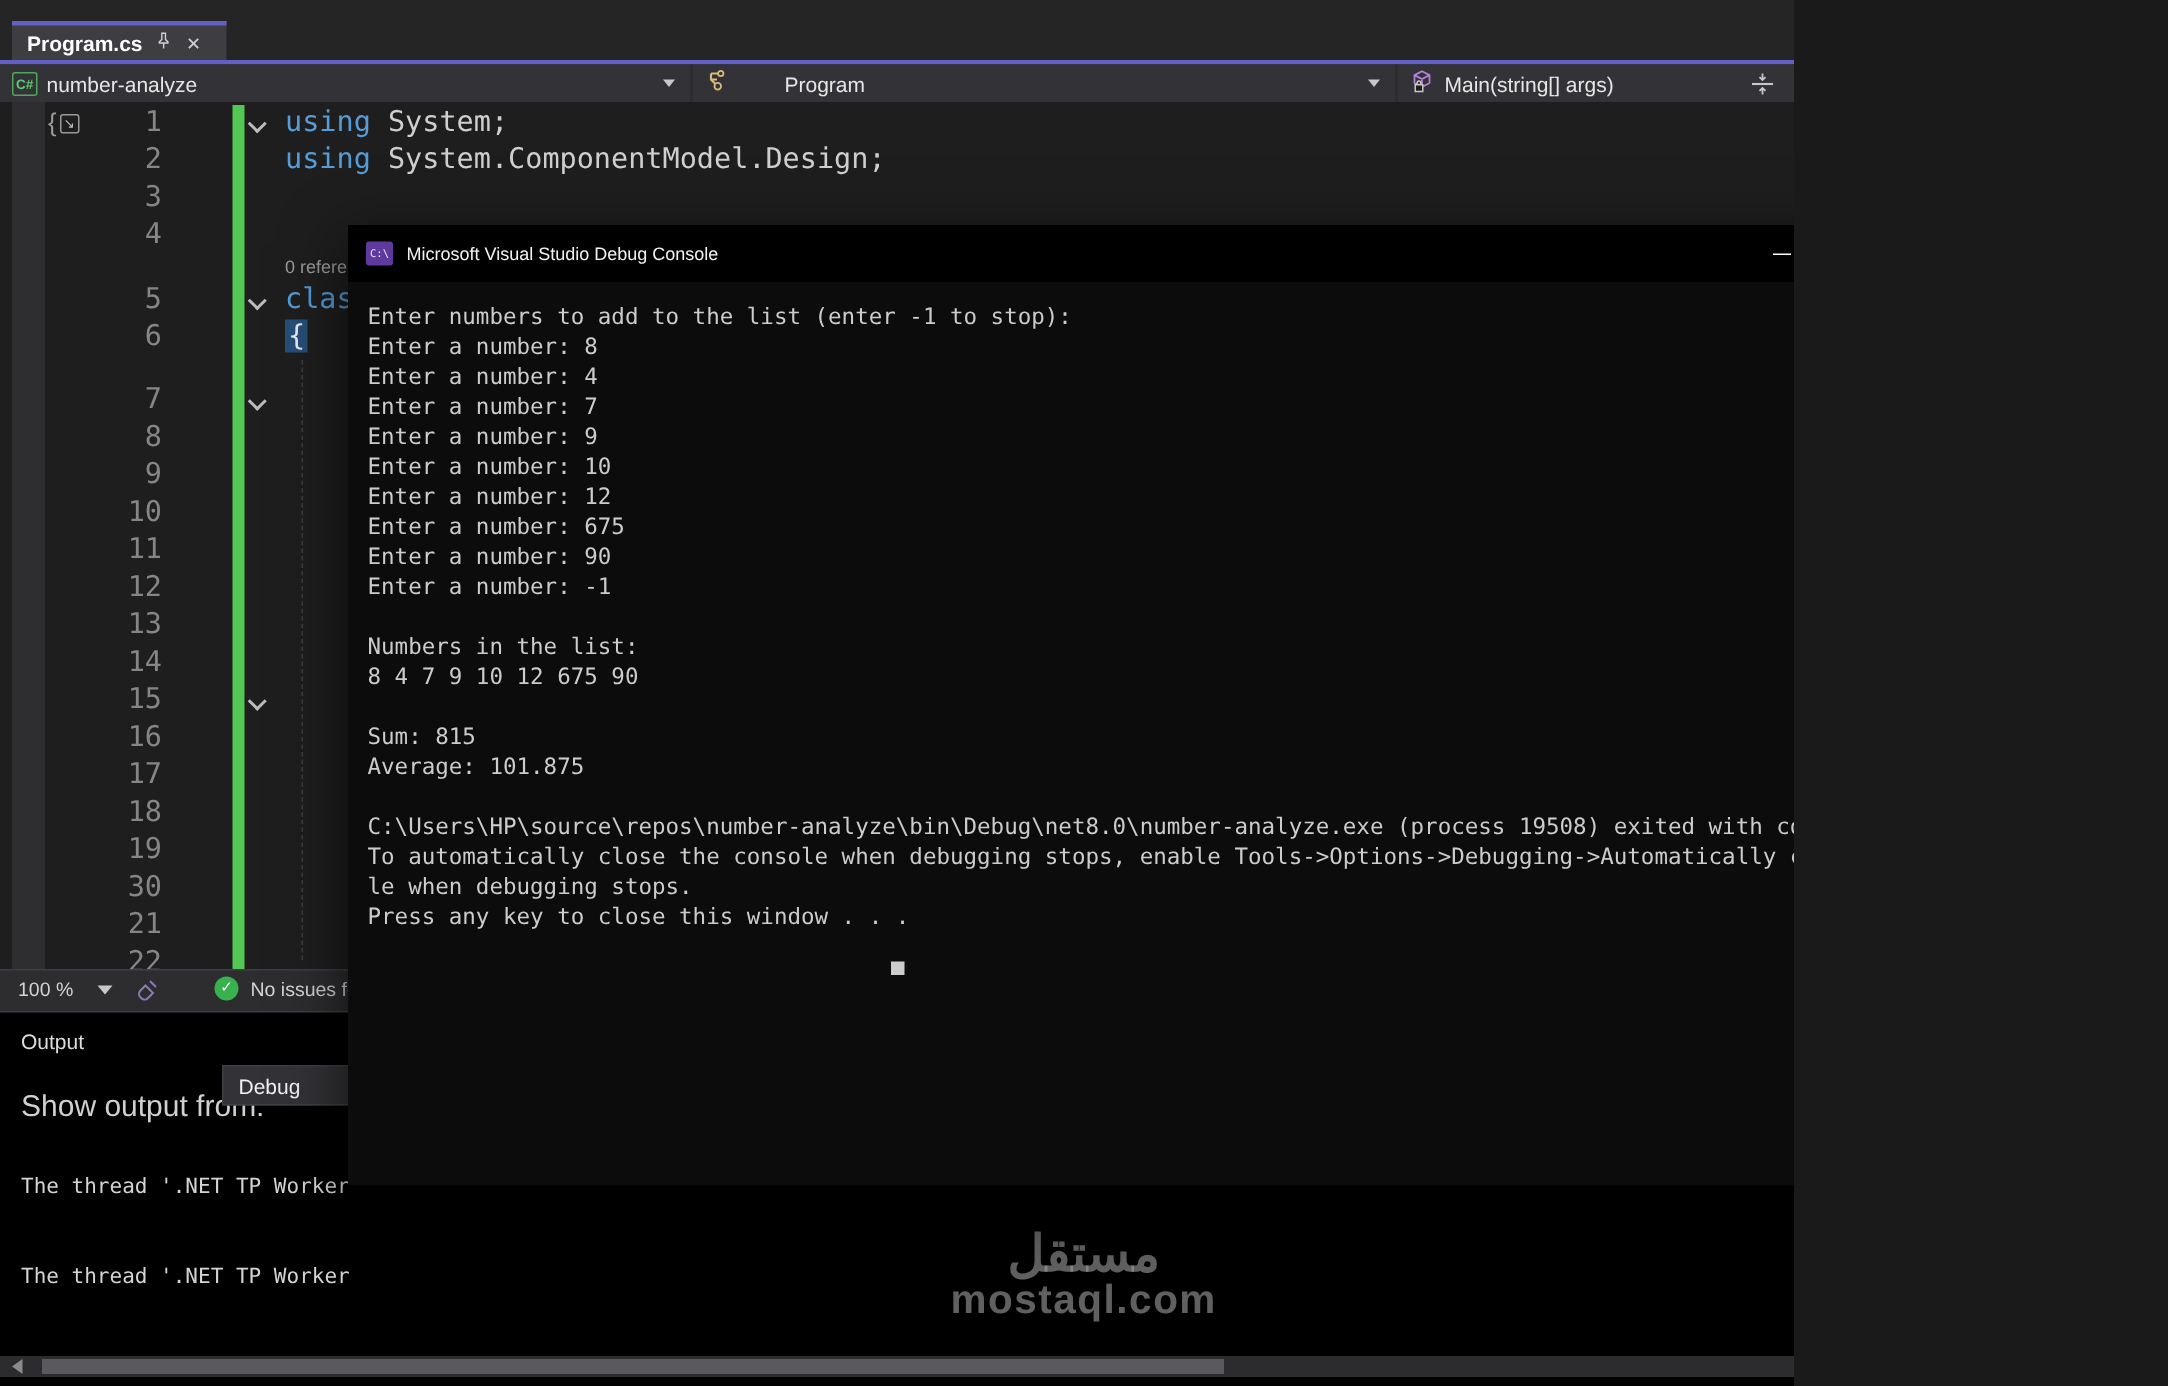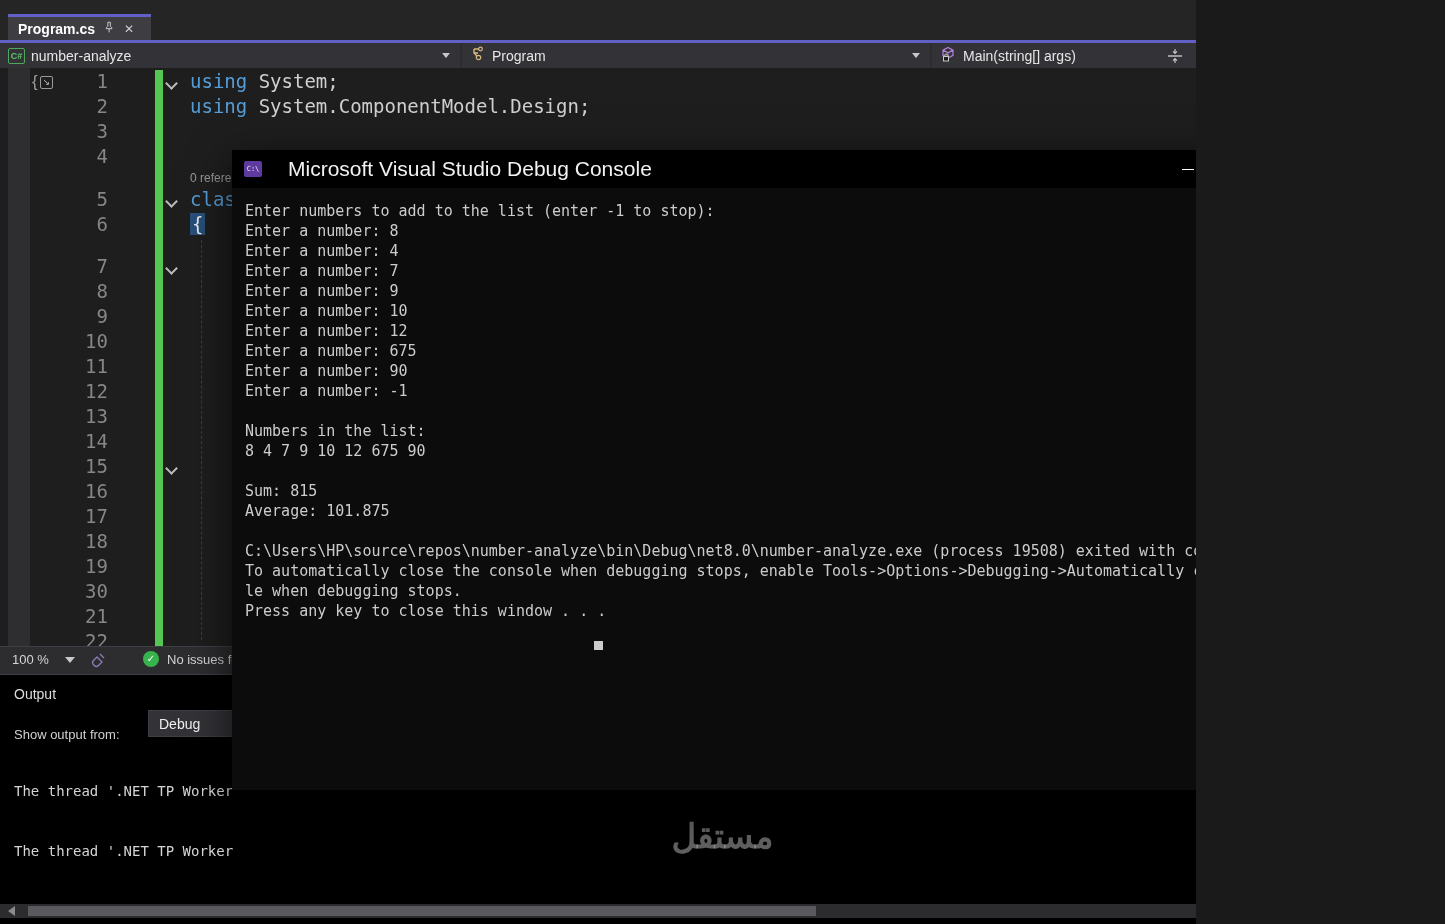--- a/index.html
+++ b/index.html
@@ -67,40 +67,40 @@
   .check-circle { width:16px; height:16px; border-radius:50%; background:#37b24d; color:#fff; font-size:10px; line-height:16px; text-align:center; }
   .eol-btn { position:absolute; top:3px; height:22px; background:#35353a; color:#d8d8d8; font-size:12.5px; display:flex; align-items:center; justify-content:center; }
   .spc { left:1337px; width:40px;margin-top:33px; }
   .crlf { left:1383px; width:50px; }
   
   .output-panel { position:absolute; left:0; top:674px; width:1445px; height:250px; background:#000000; border-top:1px solid #3f3f46; z-index:1; }
   .output-title { position:absolute; left:14px; top:11px; color:#dcdcdc; font-size:14px; }
   .output-head-icons { position:absolute; right:16px; top:12px; display:flex; gap:18px; align-items:center; color:#c8c8c8; }
   .pin-icon svg { display:block; }
   .xsmall { font-size:13px; line-height:1; color:#c8c8c8; }
-  .show-from-label { position:absolute; left:14px; top:52px; color:#d0d0d0; font-size:13px; }
+  .show-from-label { position:absolute; left:14px; top:52px; color:#d0d0d0; font-size:20px; }
   .debug-combo { position:absolute; left:148px; top:35px; width:240px; height:27px; background:#333337; border:1px solid #3f3f46; color:#f0f0f0; font-size:14px; display:flex; align-items:center; padding-left:10px; }
   .output-text { position:absolute; left:0; top:66px; width:1430px; padding-left:14px; font-family:"DejaVu Sans Mono", monospace; font-size:14px; line-height:20px; color:#d4d4d4; white-space:pre; overflow:hidden; }
   .out-vscroll { position:absolute; right:0; top:66px; width:14px; height:160px; }
   .out-vscroll .arrow-up { position:absolute; left:2px; top:6px; width:0; height:0; border-left:6px solid transparent; border-right:6px solid transparent; border-bottom:7px solid #5f5f64; }
   .out-thumb { position:absolute; left:2px; top:18px; width:10px; height:46px; background:#4d4d52; }
   .out-mark { position:absolute; left:1px; top:108px; width:12px; height:3px; background:#c0c0c0; }
   .hscroll { position:absolute; left:0; top:229px; width:1445px; height:14px; background:#2c2c2e; }
   .hscroll .arrow-l { position:absolute; left:8px; top:2px; width:0; height:0; border-top:5px solid transparent; border-bottom:5px solid transparent; border-right:7px solid #8a8a8a; }
   .hscroll .arrow-r { position:absolute; right:8px; top:2px; width:0; height:0; border-top:5px solid transparent; border-bottom:5px solid transparent; border-left:7px solid #8a8a8a; }
   .h-thumb { position:absolute; left:28px; top:2px; width:788px; height:10px; background:#5a5a5e; }
   
   .watermark { position:absolute; left:0; top:818px; width:1445px; text-align:center; z-index:5; pointer-events:none; color:rgba(160,160,160,0.6); }
   .watermark .ar { font-size:34px; font-weight:bold; line-height:1.1; }
   .watermark .en { font-size:27px; font-weight:bold; letter-spacing:1px; margin-top:-4px; }
   
   .console-win { position:absolute; left:232px; top:150px; width:1101px; height:640px; background:#0c0c0c; z-index:10; box-shadow:0 12px 40px rgba(0,0,0,0.7); }
   .console-titlebar { height:38px; background:#000000; display:flex; align-items:center; }
   .console-app-icon { margin-left:12px; width:18px; height:16px; background:#5e3a9e; border-radius:2px; color:#e8e8ff; font-family:"DejaVu Sans Mono", monospace; font-size:7px; line-height:16px; text-align:center; }
-  .console-title { margin-left:26px; color:#f2f2f2; font-size:21px; white-space:nowrap; }
+  .console-title { margin-left:9px; color:#f2f2f2; font-size:12px; white-space:nowrap; }
   .console-btns { margin-left:auto; display:flex; height:38px; }
   .cbtn { width:58px; height:38px; display:flex; align-items:center; justify-content:center; color:#ffffff; }
   .glyph-min { width:12px; border-top:1px solid #fff; display:block; }
   .glyph-max { width:11px; height:11px; border:1px solid #fff; display:block; }
   .glyph-x { font-size:14px; line-height:1; }
   .console-body { position:relative; height:602px; overflow:hidden; }
   .console-body pre { margin:10px; padding:3px 18px 0 3px; font-family:"DejaVu Sans Mono", monospace; font-size:15px; line-height:20px; color:#cccccc; }
   .console-cursor { position:absolute; left:362px; top:453px; width:9px; height:9px; background:#cccccc; }
   .console-vscroll { position:absolute; right:1px; top:40px; bottom:2px; width:15px; }
   .cv-chev { width:8px; height:8px; border-right:2px solid #6a6a6a; border-bottom:2px solid #6a6a6a; position:absolute; left:3px; }
@@ -130,21 +130,21 @@
     </div>
   </div>
   <div class="accent-line"></div>
 
   <div class="nav-bar">
     <div class="nav-combo" style="width:462px;">
       <span class="csharp-badge">C#</span>
       <span class="lbl">number-analyze</span>
       <span class="caret"></span>
     </div>
-    <div class="nav-combo" style="width:470px;">
+    <div class="nav-combo" style="width:470px;gap:31px;">
       <span>
         <svg width="16" height="16" viewBox="0 0 16 16">
             <path d="M4 3h5M4 3v4l3 3M4 7h4" stroke="#d7ba7d" stroke-width="1.4" fill="none"></path>
             <circle cx="10.5" cy="3" r="1.8" stroke="#d7ba7d" stroke-width="1.2" fill="none"></circle>
             <circle cx="8.5" cy="11.5" r="2.2" stroke="#d7ba7d" stroke-width="1.2" fill="none"></circle>
           </svg>
       </span>
       <span class="lbl">Program</span>
       <span class="caret"></span>
     </div>
@@ -266,20 +266,21 @@
     </div>
     <div class="hscroll">
       <div class="arrow-l"></div>
       <div class="h-thumb"></div>
       <div class="arrow-r"></div>
     </div>
   </div>
 
   <div class="watermark">
     <div class="ar">مستقل</div>
+    <div class="en">mostaql.com</div>
   </div>
 
   <div class="console-win">
     <div class="console-titlebar">
       <span class="console-app-icon">C:\</span>
       <span class="console-title">Microsoft Visual Studio Debug Console</span>
       <div class="console-btns">
         <div class="cbtn">
             <span class="glyph-min"></span>
           </div>

